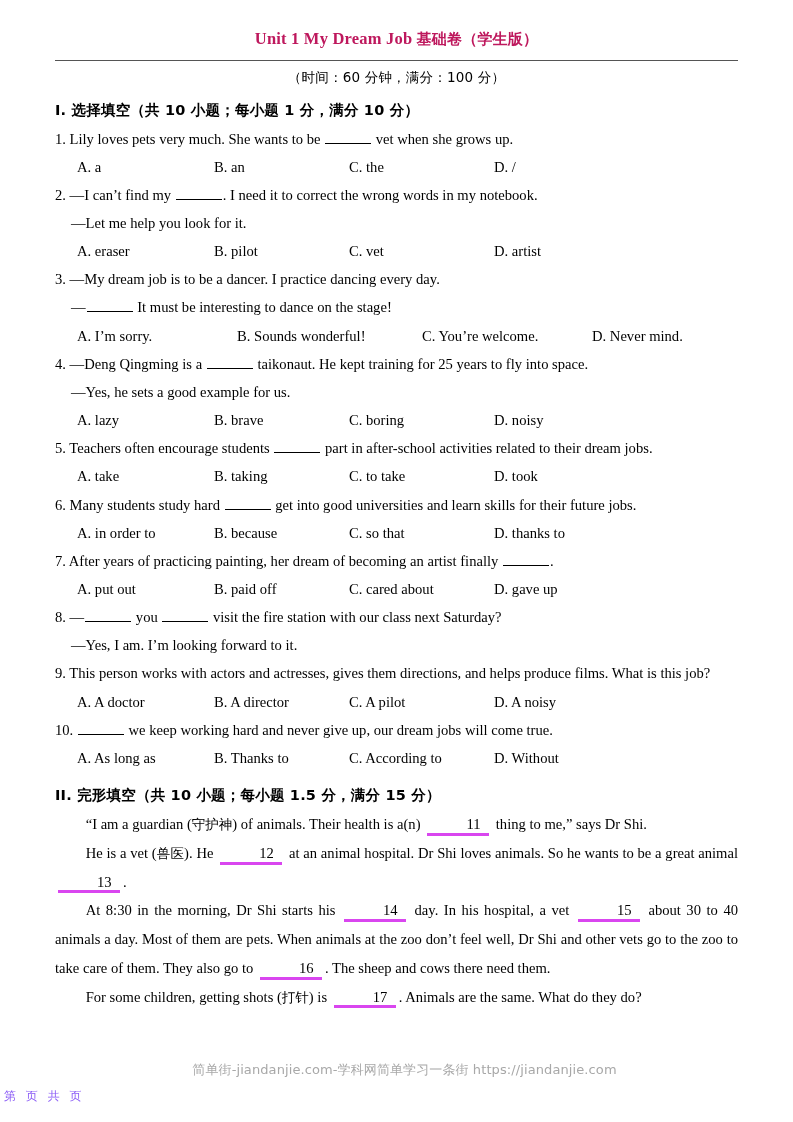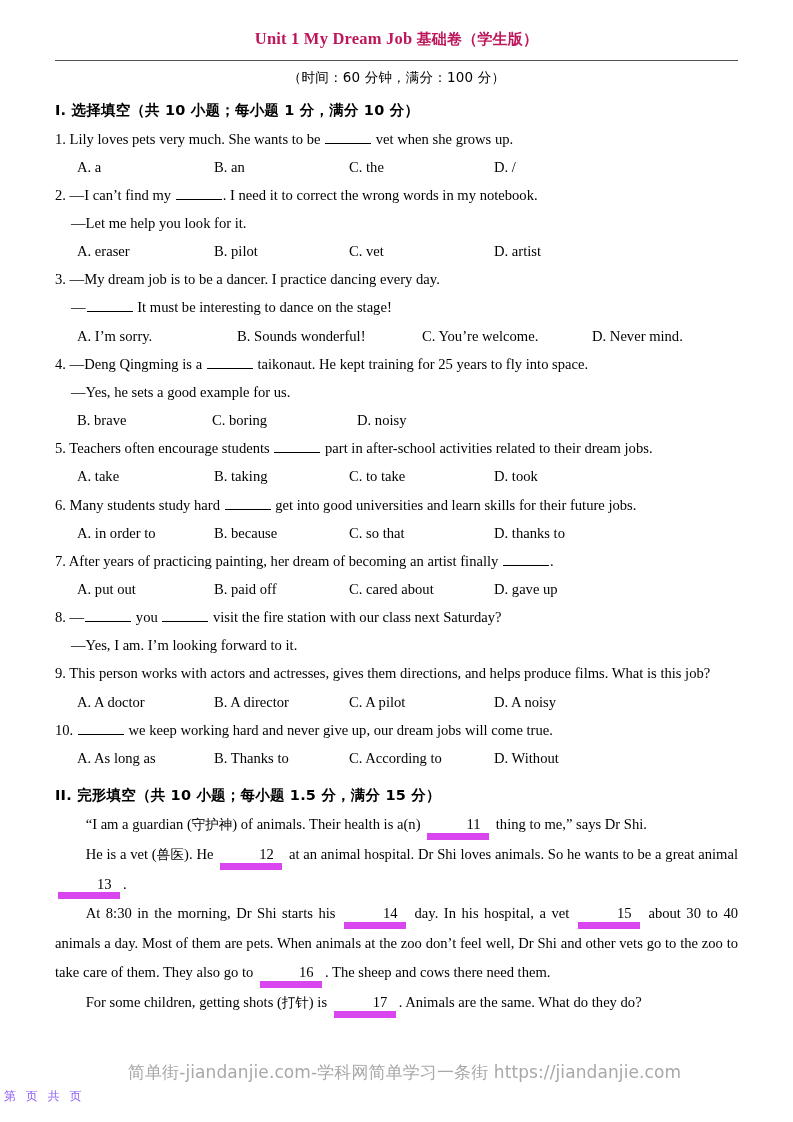--- a/index.html
+++ b/index.html
@@ -88,36 +88,36 @@
   .options.wide .opt.c3 { width: 170px; }
 
   .blank-s { display: inline-block; width: 46px; border-bottom: 1px solid #000; vertical-align: baseline; height: .95em; margin: 0 1px; }
 
   
   .passage { font-size: 14.6px; line-height: 1.97; text-align: justify; }
   .passage p { margin: 0; text-indent: 2.1em; }
   .numbered-blank {
     display: inline-block;
     min-width: 62px;
-    border-bottom: 7px solid #d946ef;
+    border-bottom: 3px solid #d946ef;
     text-align: center;
     line-height: 1.15;
     margin: 0 3px;
     vertical-align: baseline;
   }
   .cnword { font-family: "DejaVu Sans", "Liberation Sans", sans-serif; font-size: 13.5px; }
 
   
   .watermark {
     position: absolute;
     left: 16px; right: 0;
     top: 1061px;
     text-align: center;
     font-family: "DejaVu Sans", "Liberation Sans", sans-serif;
-    font-size: 17px;
+    font-size: 13px;
     color: #a8a8a8;
     letter-spacing: .1px;
     white-space: nowrap;
   }
   .page-footer {
     position: absolute;
     left: 4px; right: 0;
     top: 1088px;
     text-align: left;
     font-family: "DejaVu Sans", "Liberation Sans", sans-serif;
@@ -173,20 +173,21 @@
           <span class="opt c1">A. I’m sorry.</span>
           <span class="opt c2">B. Sounds wonderful!</span>
           <span class="opt c3">C. You’re welcome.</span>
           <span class="opt c4">D. Never mind.</span>
         </div>
       </div>
       <div class="q">
         <div class="q-stem">4. —Deng Qingming is a <span class="blank-s"></span> taikonaut. He kept training for 25 years to fly into space.</div>
         <div class="q-stem q-sub">—Yes, he sets a good example for us.</div>
         <div class="options">
+          <span class="opt c1">A. lazy</span>
           <span class="opt c2">B. brave</span>
           <span class="opt c3">C. boring</span>
           <span class="opt c4">D. noisy</span>
         </div>
       </div>
       <div class="q">
         <div class="q-stem">5. Teachers often encourage students <span class="blank-s"></span> part in after-school activities related to their dream jobs.</div>
         <div class="options">
           <span class="opt c1">A. take</span>
           <span class="opt c2">B. taking</span>

